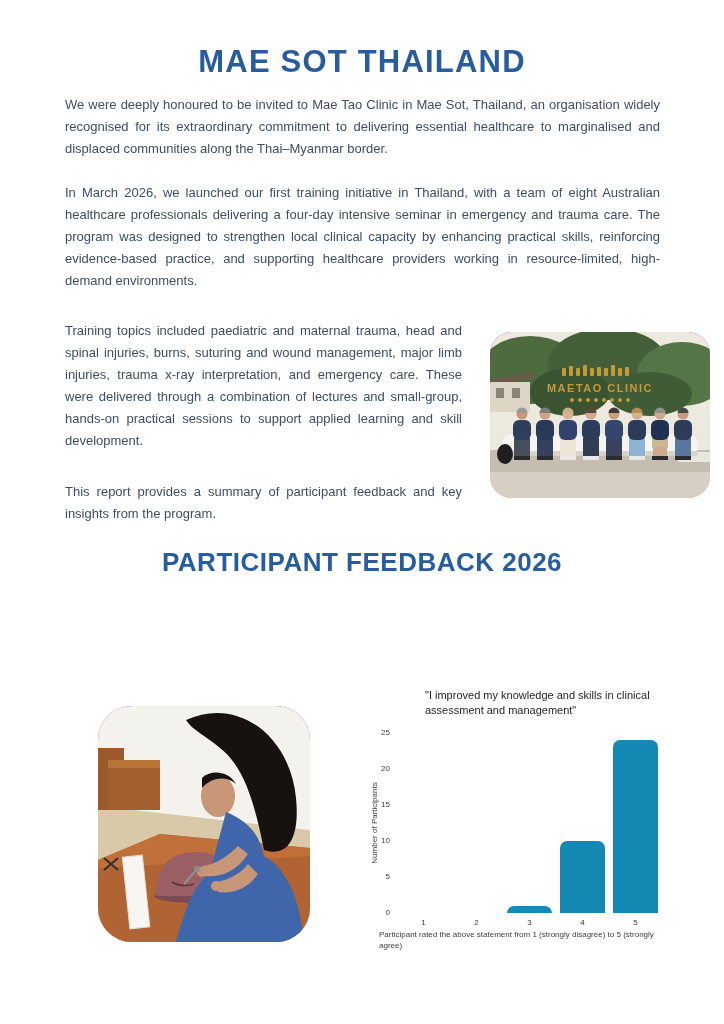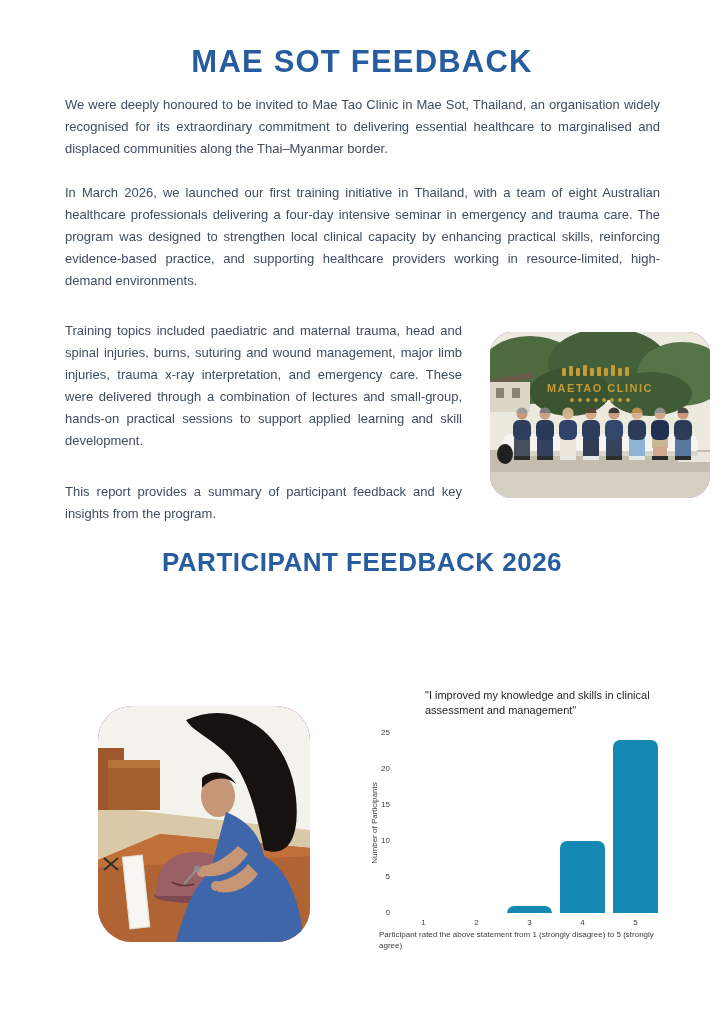--- a/index.html
+++ b/index.html
@@ -34,21 +34,21 @@
       color:#ffffff;font-size:10px;padding-left:48px;}
   .xtick{position:absolute;top:232px;text-align:center;font-size:8px;color:#3c3c3c;}
   .caption{position:absolute;top:243px;left:17px;width:300px;text-align:left;
       font-size:8px;line-height:11px;color:#3c3c3c;}
 </style>
 </head>
 <body>
 
 <div class="page">
 
-  <div class="h1">MAE SOT FEEDBACK</div>
+  <div class="h1">MAE SOT THAILAND</div>
 
   <div class="para" id="p1">We were deeply honoured to be invited to Mae Tao Clinic in Mae Sot, Thailand, an organisation widely recognised for its extraordinary commitment to delivering essential healthcare to marginalised and displaced communities along the Thai–Myanmar border.</div>
   <div class="para" id="p2">In March 2026, we launched our first training initiative in Thailand, with a team of eight Australian healthcare professionals delivering a four-day intensive seminar in emergency and trauma care. The program was designed to strengthen local clinical capacity by enhancing practical skills, reinforcing evidence-based practice, and supporting healthcare providers working in resource-limited, high-demand environments.</div>
   <div class="para" id="p4">This report provides a summary of participant feedback and key insights from the program.</div>
   <div class="para" id="p3">Training topics included paediatric and maternal trauma, head and spinal injuries, burns, suturing and wound management, major limb injuries, trauma x-ray interpretation, and emergency care. These were delivered through a combination of lectures and small-group, hands-on practical sessions to support applied learning and skill development.</div>
 
   <div class="photo" id="photo-group">
     <svg width="220" height="166" viewBox="0 0 220 166" xmlns="http://www.w3.org/2000/svg">
       <rect x="0" y="0" width="220" height="166" fill="#ece9de"></rect>
       <g>

